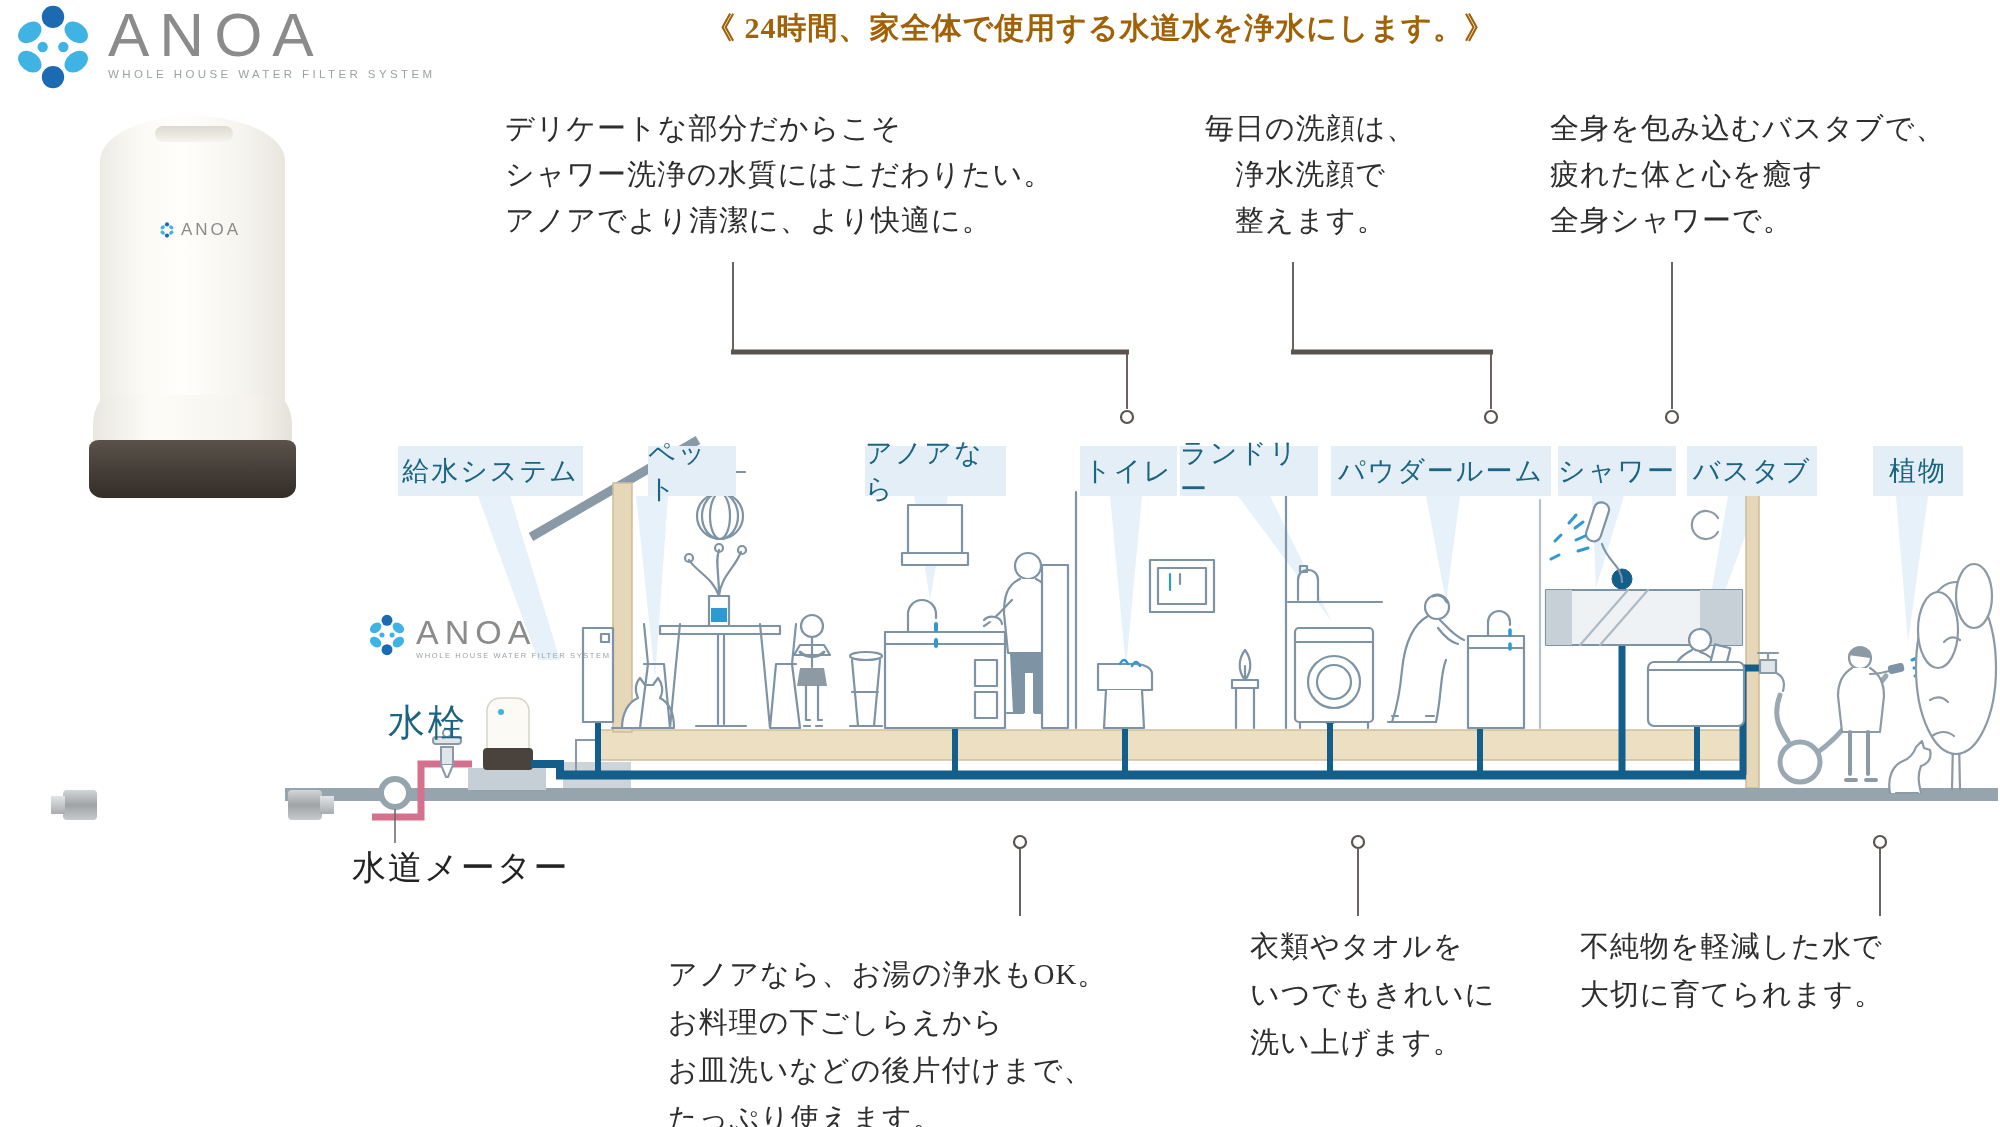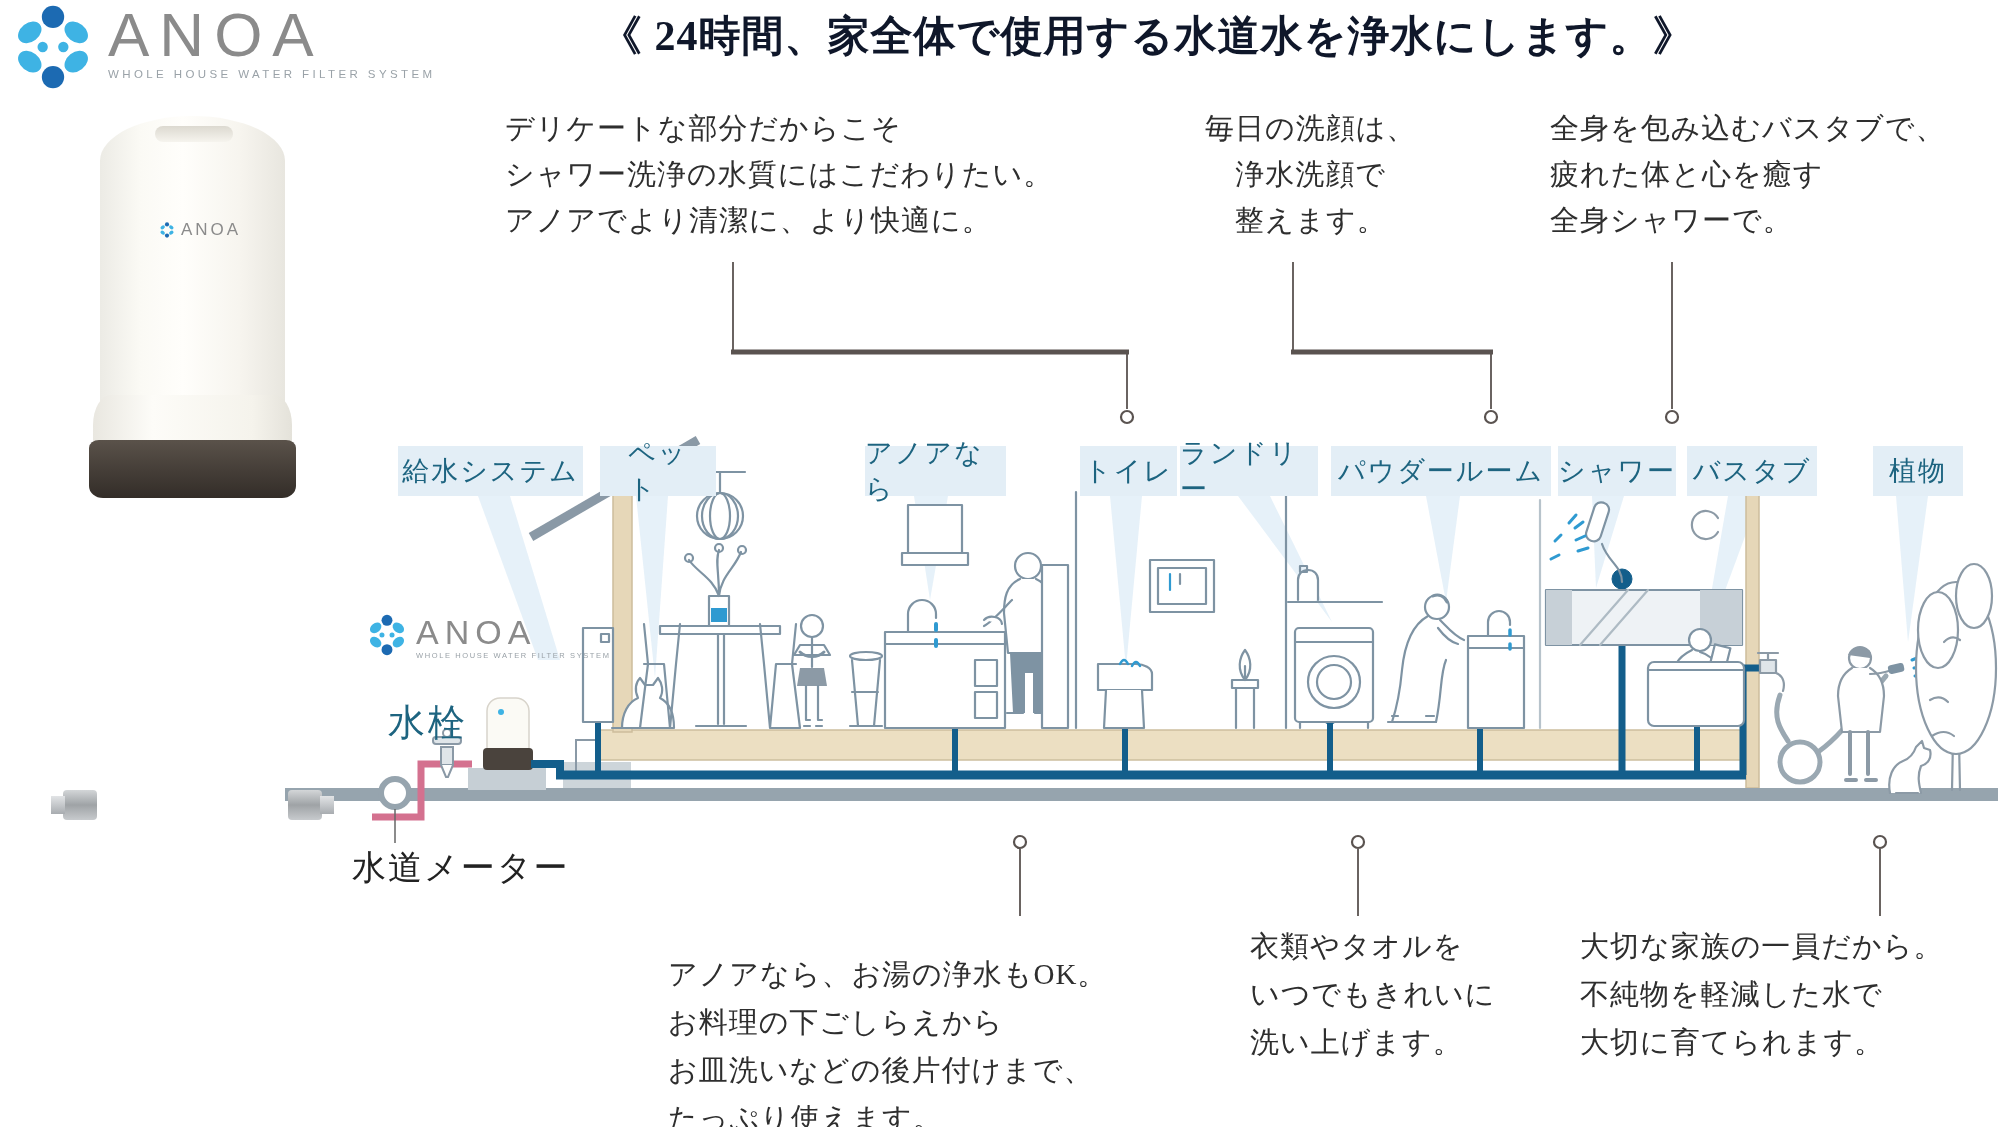--- a/index.html
+++ b/index.html
@@ -10,21 +10,21 @@
   
   .logo-wrap{position:absolute;left:10px;top:4px;display:flex;align-items:flex-start;}
   .logo-text{margin-left:12px;}
   .logo-name{font-family:"Liberation Sans","DejaVu Sans",sans-serif;font-size:62px;line-height:62px;
              letter-spacing:10px;color:#8b8b8b;font-weight:400;}
   .logo-tag{font-family:"Liberation Sans","DejaVu Sans",sans-serif;font-size:11.5px;letter-spacing:3.4px;
             color:#9aa2a8;margin-top:2px;}
 
   
   .headline{position:absolute;left:600px;top:8px;width:1000px;text-align:center;
-            font-size:42px;font-weight:600;color:#0f172a;letter-spacing:1px;white-space:nowrap;}
+            font-size:30px;font-weight:600;color:#a16207;letter-spacing:1px;white-space:nowrap;}
 
   
   .anno{position:absolute;color:#2e2e2e;font-size:29px;line-height:46px;letter-spacing:1px;white-space:nowrap;}
   #anno-t0{left:505px;top:105px;}
   #anno-t1{left:1205px;top:105px;text-align:center;}
   #anno-t2{left:1550px;top:105px;}
   #anno-b0{left:668px;top:922px;line-height:48px;margin-top:28px;}
   #anno-b1{left:1250px;top:922px;line-height:48px;}
   #anno-b2{left:1580px;top:922px;line-height:48px;}
 
@@ -341,21 +341,21 @@
     <div>浄水洗顔で</div>
     <div>整えます。</div>
   </div>
   <div class="anno" id="anno-t2">
     <div>全身を包み込むバスタブで、</div>
     <div>疲れた体と心を癒す</div>
     <div>全身シャワーで。</div>
   </div>
 
   <div class="room" style="left:398px;width:185px;">給水システム</div>
-  <div class="room" style="left:600px;width:88px;padding-left:28px;">ペット</div>
+  <div class="room" style="left:648px;width:88px;">ペット</div>
   <div class="room" style="left:865px;width:141px;">アノアなら</div>
   <div class="room" style="left:1080px;width:97px;font-family:Liberation Serif, serif;">トイレ</div>
   <div class="room" style="left:1180px;width:138px;">ランドリー</div>
   <div class="room" style="left:1331px;width:220px;">パウダールーム</div>
   <div class="room" style="left:1558px;width:118px;">シャワー</div>
   <div class="room" style="left:1687px;width:130px;">バスタブ</div>
   <div class="room" style="left:1873px;width:90px;">植物</div>
 
   <div class="minilogo">
     <svg width="42" height="42" viewBox="0 0 100 100">
@@ -381,18 +381,17 @@
     <div>お料理の下ごしらえから</div>
     <div>お皿洗いなどの後片付けまで、</div>
     <div>たっぷり使えます。</div>
   </div>
   <div class="anno" id="anno-b1">
     <div>衣類やタオルを</div>
     <div>いつでもきれいに</div>
     <div>洗い上げます。</div>
   </div>
   <div class="anno" id="anno-b2">
-    <div>大切な家族の一員だから。</div>
     <div>不純物を軽減した水で</div>
     <div>大切に育てられます。</div>
   </div>
 
 </div>
 
 </body></html>

